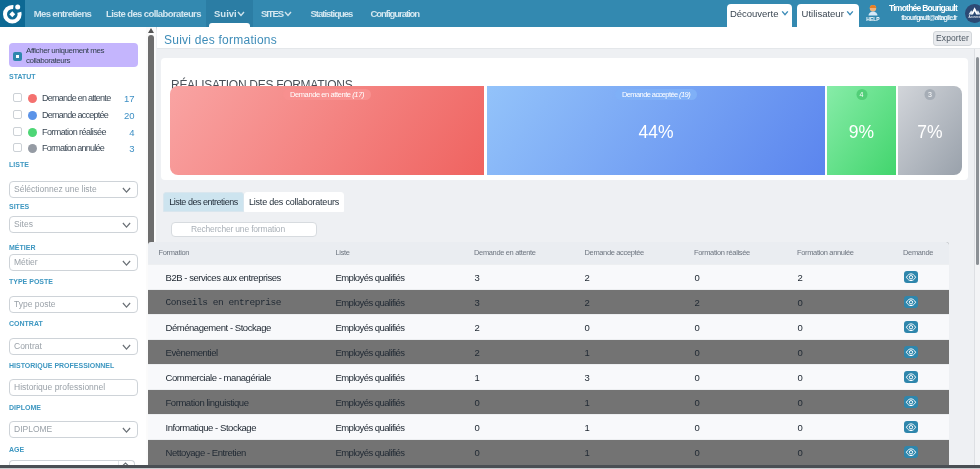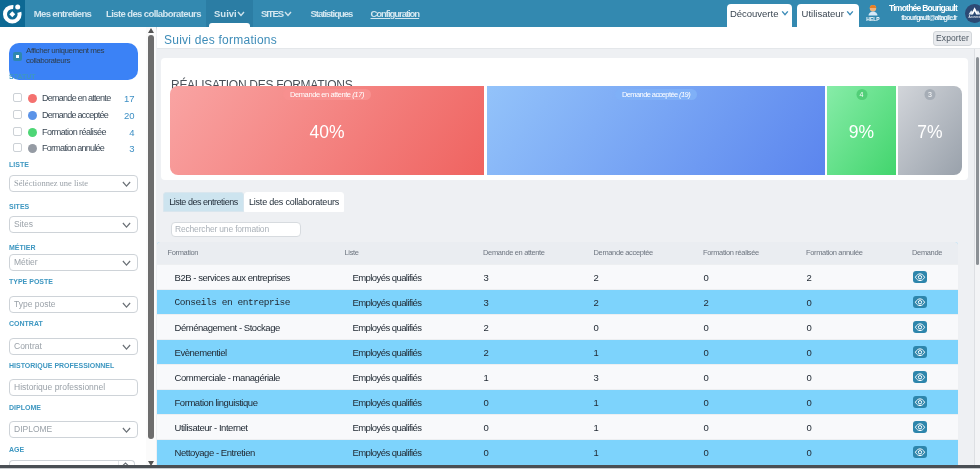--- a/index.html
+++ b/index.html
@@ -13,21 +13,21 @@
 .navitem { top:0; height:27px; line-height:27px; color:#d4e7f0; font-size:9.5px; font-weight:600; white-space:nowrap; }
 #nav-active { left:206px; top:0; width:47px; height:27px; background:#2b7da4; }
 #nav-active-strip { left:209px; top:23px; width:41px; height:4px; background:#ffffff; border-radius:3px 3px 0 0; }
 .caret { display:inline-block; width:7px; height:7px; }
 .navbtn { top:4px; height:34px; background:#ffffff; border-radius:4px; font-size:9.5px; color:#3a4652; text-align:center; line-height:19px; font-weight:400; white-space:nowrap; }
 
 
 #sidebar { left:0; top:27px; width:156px; height:442px; background:#ffffff; border-right:1px solid #d8dbdf; }
 #sb-scroll-track { left:146px; top:27px; width:10px; height:442px; background:#fbfbfb; }
 #sb-thumb { left:148px; top:35px; width:6px; height:404px; background:#6d6d6d; border-radius:3px; }
-#bluebox { left:9px; top:43px; width:129px; height:37px; background:#3b82f6; border-radius:10px; }
+#bluebox { left:9px; top:43px; width:129px; height:24px; background:#c4b5fd; border-radius:4px; }
 .sblabel { left:9px; color:#3e97c1; font-size:7px; font-weight:700; letter-spacing:0px; }
 .sbselect { left:9px; width:129px; height:16.5px; border:1px solid #ced3d8; border-radius:4px; background:#fff; color:#9aa1a8; font-size:8.5px; line-height:15px; padding-left:4px; }
 .chev { position:absolute; right:6px; top:5px; width:9px; height:6.5px; }
 .statrow { left:13px; width:121.5px; height:10px; font-size:9px; color:#3a4754; }
 .srlab { position:absolute; left:29px; top:0; }
 .cnt2 { position:absolute; right:0; top:0; color:#3d8fc4; font-size:9.5px; }
 .cb { position:absolute; left:0; top:0; width:9px; height:9px; border:1px solid #ccd1d6; border-radius:2px; background:#fff; }
 .dot { position:absolute; left:15px; top:0.5px; width:9px; height:9px; border-radius:50%; }
 
 
@@ -37,30 +37,30 @@
 
 #chartcard { left:161px; top:58px; width:807px; height:122px; background:#fff; border-radius:4px; }
 #charttitle { left:171px; top:78px; font-size:12px; color:#4a5058; letter-spacing:-0.29px; }
 .seg { top:86px; height:89px; color:#fff; }
 .seg .pct { position:absolute; top:36px; left:0; width:100%; text-align:center; font-size:17.5px; }
 .pill { position:absolute; top:2.5px; left:50%; transform:translateX(-50%); height:11.5px; border-radius:6px; font-size:7.5px; line-height:11.5px; padding:0 7px; white-space:nowrap; }
 .circ { position:absolute; top:3px; left:50%; transform:translateX(-50%); width:11px; height:11px; border-radius:50%; font-size:7px; line-height:11px; text-align:center; }
 
 #tab1 { left:163px; top:192px; width:81px; height:20px; background:#cde4ef; border:1px solid #d9e6ee; border-radius:3px 3px 0 0; white-space:nowrap; font-size:9px; letter-spacing:-0.48px; color:#24303c; text-align:center; line-height:18px; }
 #tab2 { left:244px; top:192px; width:100px; height:20px; background:#ffffff; border:1px solid #fff; border-radius:3px 3px 0 0; white-space:nowrap; font-size:9px; letter-spacing:-0.21px; color:#24303c; text-align:center; line-height:18px; }
-#search { left:171px; top:222px; width:130px; height:15px; border:1px solid #d7dbdf; border-radius:4px; background:#fff; font-size:8.5px; letter-spacing:-0.18px; color:#aab1b8; line-height:13px; padding-left:3px; }
-
-#tablewrap { left:157px; top:242px; width:801px; height:223px; background:#7dd3fc; border-radius:3px 3px 0 0; overflow:hidden; }
+#search { left:171px; top:222px; width:146px; height:15px; border:1px solid #d7dbdf; border-radius:4px; background:#fff; font-size:8.5px; letter-spacing:-0.18px; color:#aab1b8; line-height:13px; padding-left:19px; }
+
+#tablewrap { left:148px; top:242px; width:801px; height:223px; background:#737373; border-radius:3px 3px 0 0; overflow:hidden; }
 #thead { left:0; top:0; width:801px; height:21.5px; background:#eaedf1; }
 .th { position:absolute; top:6px; font-size:7.5px; letter-spacing:-0.35px; color:#6e7680; }
 .row { position:absolute; left:0; width:801px; height:25.07px; font-size:9.5px; color:#222b35; border-top:1px solid #edeff1; }
 .row.odd { background:#f8f9fb; }
 .cell { position:absolute; top:7px; }
 .c1 { letter-spacing:-0.45px; }
-.c2 { letter-spacing:-0.57px;margin-left:8px; }
+.c2 { letter-spacing:-0.57px; }
 .eyebtn { position:absolute; left:756px; top:6px; width:14px; height:12.5px; background:#2e86ac; border-radius:3px; }
 
 
 #pg-track { left:974px; top:49px; width:6px; height:420px; background:#f3f4f6; border-left:1px solid #dddfe3; }
 #pg-thumb { left:975.5px; top:57px; width:3.5px; height:208px; background:#8c9196; border-radius:2px; }
 #bottombar { left:0px; top:465px; width:980px; height:3px; background:#4a4f54; }
 #bottombar2 { left:0px; top:468px; width:980px; height:1px; background:#c9cccf; }
 </style>
 </head>
 <body>
@@ -81,21 +81,21 @@
 <div class="abs navitem" style="left:106px; letter-spacing:-0.6px;">Liste des collaborateurs</div>
 <div class="abs navitem" style="left:214px;">Suivi</div>
 <svg class="abs" style="left:237px; top:11px;" width="8" height="6" viewBox="0 0 8 6">
     <path d="M1 1 L4 4.5 L7 1" stroke="#cfe3ec" stroke-width="1.4" fill="none"></path>
   </svg>
 <div class="abs navitem" style="left:261px; letter-spacing:-1.1px;">SITES</div>
 <svg class="abs" style="left:283.5px; top:11px;" width="8" height="6" viewBox="0 0 8 6">
     <path d="M1 1 L4 4.5 L7 1" stroke="#cfe3ec" stroke-width="1.4" fill="none"></path>
   </svg>
 <div class="abs navitem" style="left:310.5px; letter-spacing:-1.0px;">Statistiques</div>
-<div class="abs navitem" style="left:370.5px; letter-spacing:-1.05px;text-decoration:underline;">Configuration</div>
+<div class="abs navitem" style="left:370.5px; letter-spacing:-1.05px;">Configuration</div>
 <div class="abs navbtn" style="left:727px; width:65px;">Découverte <svg class="caret" viewBox="0 0 10 10" style="width:8px;height:8px;">
       <path d="M1.5 3 L5 7 L8.5 3" stroke="#3d8cb8" stroke-width="1.8" fill="none"></path>
     </svg></div>
 <div class="abs navbtn" style="left:797px; width:62px;">Utilisateur <svg class="caret" viewBox="0 0 10 10" style="width:8px;height:8px;">
       <path d="M1.5 3 L5 7 L8.5 3" stroke="#3d8cb8" stroke-width="1.8" fill="none"></path>
     </svg></div>
 
 <div class="abs" style="left:866px; top:4px; width:14px; height:18px;">
   <svg width="14" height="18" viewBox="0 0 14 18">
     <circle cx="7" cy="4.2" r="3.2" fill="#f0b27a"></circle>
@@ -146,21 +146,21 @@
     <span class="cnt2">4</span>
   </div>
 <div class="abs statrow" style="top:143px;">
     <span class="cb"></span>
     <span class="dot" style="background:#959ba4;"></span>
     <span class="srlab" style="letter-spacing:-0.77px;">Formation annulée</span>
     <span class="cnt2">3</span>
   </div>
 
 <div class="abs sblabel" style="top:161px;">LISTE</div>
-<div class="abs sbselect" style="top:175px;font-family:Liberation Serif, serif;">Séléctionnez une liste<svg class="chev" viewBox="0 0 10 7">
+<div class="abs sbselect" style="top:181px;">Séléctionnez une liste<svg class="chev" viewBox="0 0 10 7">
       <path d="M1 1 L5 5.5 L9 1" stroke="#6a7076" stroke-width="1.35" fill="none"></path>
     </svg></div>
 <div class="abs sblabel" style="top:203px;">SITES</div>
 <div class="abs sbselect" style="top:216px;">Sites<svg class="chev" viewBox="0 0 10 7">
       <path d="M1 1 L5 5.5 L9 1" stroke="#6a7076" stroke-width="1.35" fill="none"></path>
     </svg></div>
 <div class="abs sblabel" style="top:244px;">MÉTIER</div>
 <div class="abs sbselect" style="top:254px;">Métier<svg class="chev" viewBox="0 0 10 7">
       <path d="M1 1 L5 5.5 L9 1" stroke="#6a7076" stroke-width="1.35" fill="none"></path>
     </svg></div>
@@ -187,24 +187,24 @@
   </div>
 
 <div class="abs" id="mainheader"></div>
 <div class="abs" id="pagetitle">Suivi des formations</div>
 <div class="abs" id="exporter">Exporter</div>
 
 <div class="abs" id="chartcard"></div>
 <div class="abs" id="charttitle">RÉALISATION DES FORMATIONS</div>
 <div class="abs seg" style="left:170px; width:314px; background:linear-gradient(126deg,#f9a4a3,#ef6360); border-radius:8px 0 0 8px;">
   <div class="pill" style="background:#f8908f; letter-spacing:-0.41px;">Demande en attente <i>(17)</i></div>
-  <div class="pct">40%</div>
 </div>
 <div class="abs seg" style="left:487px; width:338px; background:linear-gradient(126deg,#93c3fa,#5b85ee);">
   <div class="pill" style="background:#7fb0f7; letter-spacing:-0.59px;">Demande acceptée <i>(19)</i></div>
+  <div class="pct">44%</div>
 </div>
 <div class="abs seg" style="left:827px; width:69px; background:linear-gradient(126deg,#87ecA8,#42d56d);">
   <div class="circ" style="background:#52cf78;">4</div>
   <div class="pct">9%</div>
 </div>
 <div class="abs seg" style="left:898px; width:64px; background:linear-gradient(126deg,#d2d5da,#99a1ab); border-radius:0 8px 8px 0;">
   <div class="circ" style="background:#a6adb6;">3</div>
   <div class="pct">7%</div>
 </div>
 
@@ -300,21 +300,21 @@
       <span class="cell" style="left:546.5px;">0</span>
       <span class="cell" style="left:649.5px;">0</span>
       <div class="eyebtn"><svg width="14" height="12.5" viewBox="0 0 14 12.5">
           <g stroke="#fff" fill="none" stroke-width="1">
             <path d="M2.4 6.25 C3.7 4.0 5.2 2.9 7 2.9 C8.8 2.9 10.3 4.0 11.6 6.25 C10.3 8.5 8.8 9.6 7 9.6 C5.2 9.6 3.7 8.5 2.4 6.25 Z"></path>
             <circle cx="7" cy="6.25" r="1.7"></circle>
           </g>
         </svg></div>
     </div>
     <div class="row odd" style="top: 171.92px;">
-      <span class="cell c1" style="left:17.5px;">Utilisateur - Internet</span>
+      <span class="cell c1" style="left:17.5px;">Informatique - Stockage</span>
       <span class="cell c2" style="left:187.5px;">Employés qualifiés</span>
       <span class="cell" style="left:326.5px;">0</span>
       <span class="cell" style="left:436.5px;">1</span>
       <span class="cell" style="left:546.5px;">0</span>
       <span class="cell" style="left:649.5px;">0</span>
       <div class="eyebtn"><svg width="14" height="12.5" viewBox="0 0 14 12.5">
           <g stroke="#fff" fill="none" stroke-width="1">
             <path d="M2.4 6.25 C3.7 4.0 5.2 2.9 7 2.9 C8.8 2.9 10.3 4.0 11.6 6.25 C10.3 8.5 8.8 9.6 7 9.6 C5.2 9.6 3.7 8.5 2.4 6.25 Z"></path>
             <circle cx="7" cy="6.25" r="1.7"></circle>
           </g>

